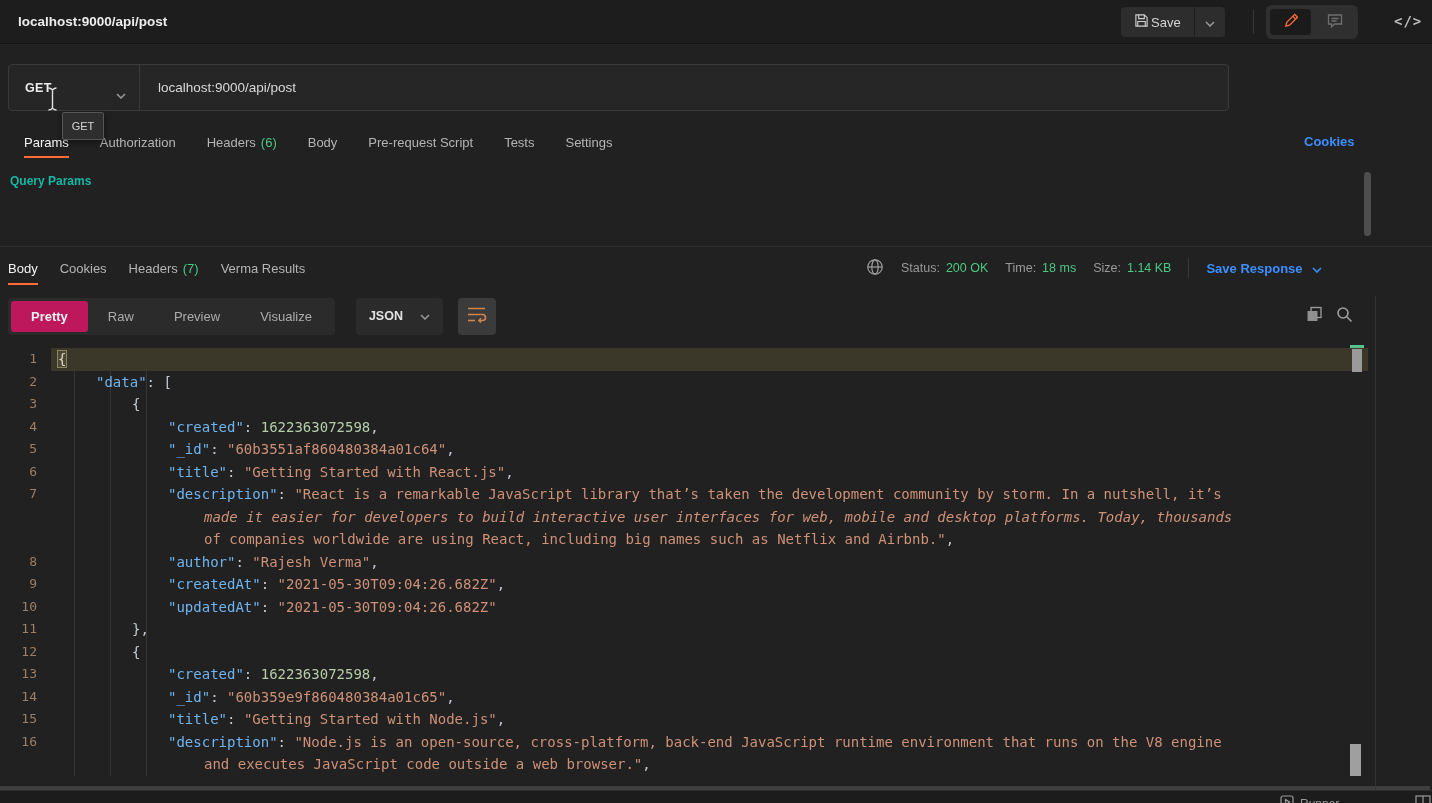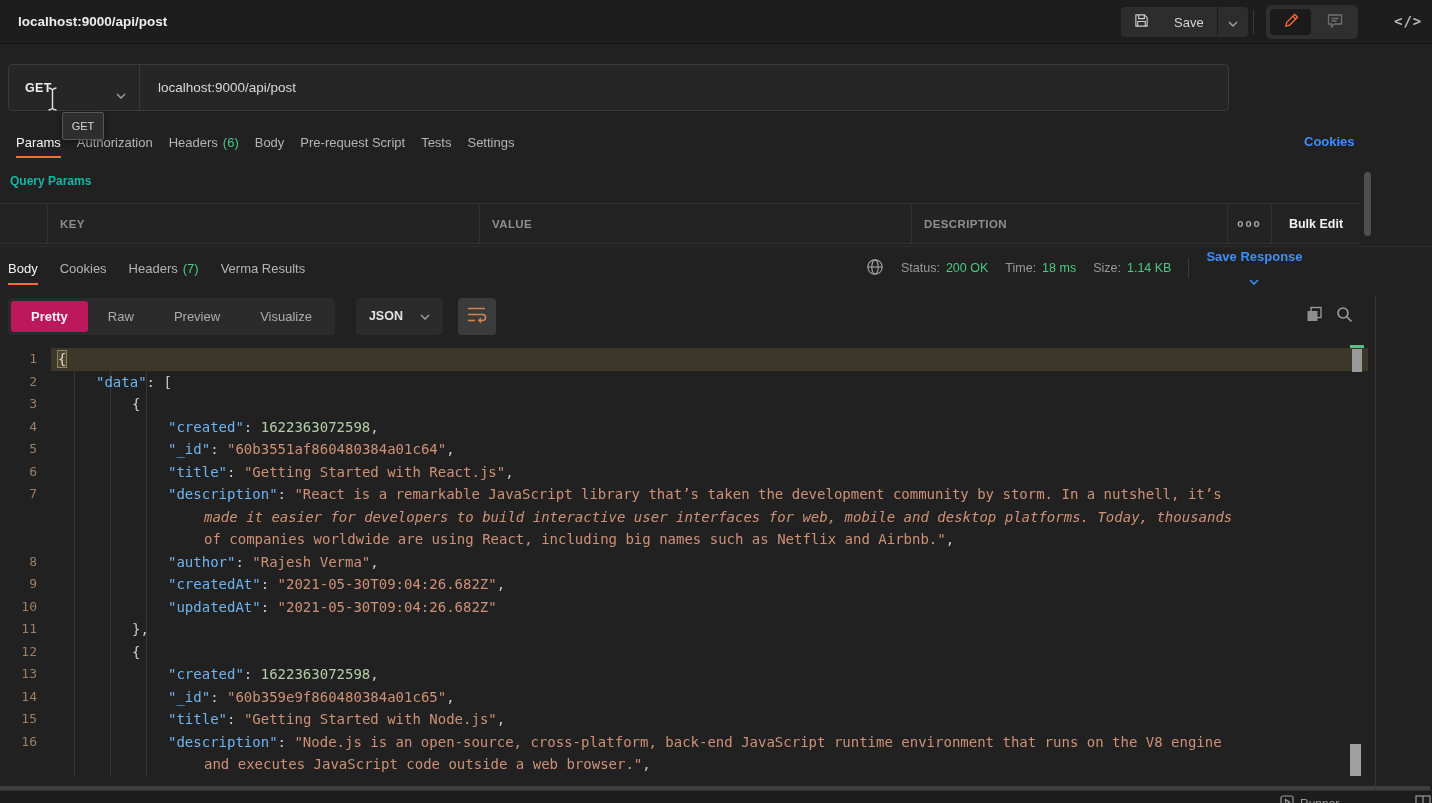--- a/index.html
+++ b/index.html
@@ -5,21 +5,21 @@
   * { box-sizing: border-box; }
   body { margin:0; background:#111; }
   .app { position:relative; width:1432px; height:803px; background:#212121;
          overflow:hidden; font-family:"Liberation Sans", sans-serif; color:#cccccc; }
 
   
   .topbar { position:absolute; left:0; top:0; width:100%; height:44px; background:#1d1d1d;
             border-bottom:1px solid #131313; z-index:5; }
   .window-title { position:absolute; left:18px; top:14px; font-size:13.5px; font-weight:bold; color:#ededed; }
   .save-group { position:absolute; left:1121px; top:7px; height:30px; display:flex; }
-  .save-main { display:flex; align-items:center; gap:25px; padding:0 13px; background:#2d2d2d;
+  .save-main { display:flex; align-items:center; gap:2px; padding:0 13px; background:#2d2d2d;
                border-radius:4px 0 0 4px; font-size:13px; color:#d5d5d5; }
   .save-caret { width:30px; background:#2d2d2d; border-radius:0 4px 4px 0; margin-left:1px;
                 display:flex; align-items:center; justify-content:center; }
   .topbar-vdiv { position:absolute; left:1253px; top:10px; width:1px; height:24px; background:#383838; }
   .edit-group { position:absolute; left:1266px; top:5px; width:92px; height:34px; background:#2f2f2f;
                 border-radius:6px; display:flex; align-items:center; }
   .edit-btn { margin-left:4px; width:41px; height:26px; background:#1b1b1b; border-radius:4px;
               display:flex; align-items:center; justify-content:center; }
   .comment-btn { flex:1; display:flex; align-items:center; justify-content:center; opacity:.7; }
   .code-toggle { position:absolute; left:1394px; top:13px; font-size:14px; color:#bdbdbd; font-weight:bold;
@@ -31,21 +31,21 @@
   .method-select { width:131px; display:flex; align-items:center; position:relative; border-right:1px solid #3a3a3a; }
   .method-label { margin-left:16px; font-weight:bold; font-size:12.5px; color:#ececec; letter-spacing:.3px; }
   .method-chevron { position:absolute; right:13px; top:20px; }
   .url-input { flex:1; display:flex; align-items:center; padding-left:18px; font-size:13.5px; color:#d8d8d8; }
   .send-btn { position:absolute; left:1242px; top:64px; width:124px; height:47px; background:#1467e2;
               border-radius:4px; display:flex; align-items:center; z-index:2; }
   .send-label { flex:1; text-align:center; padding-left:10px; color:#ffffff; font-weight:bold; font-size:14.5px; }
   .send-chevron { width:36px; display:flex; justify-content:center; }
 
   
-  .req-tabs { position:absolute; left:16px; top:127px; height:31px; display:flex; gap:16px; align-items:center; z-index:2; }
+  .req-tabs { position:absolute; left:24px; top:127px; height:31px; display:flex; gap:31px; align-items:center; z-index:2; }
   .resp-tabs { position:absolute; left:8px; top:251px; height:34px; display:flex; gap:22px; align-items:center; }
   .tab { position:relative; font-size:13px; color:#b4b4b4; height:100%; display:flex; align-items:center; gap:5px; }
   .tab.active { color:#f5f5f5; }
   .tab.active::after { content:""; position:absolute; left:0; right:0; bottom:0; height:2.5px; background:#ff6c37; }
   .tab-count { color:#4ac885; }
   .cookies-link { position:absolute; left:1304px; top:134px; font-size:13px; font-weight:bold; color:#3d8eff; z-index:2; }
 
   .method-tooltip { position:absolute; left:62px; top:112px; width:42px; height:28px; background:#2e2e2e;
                     border:1px solid #565656; border-radius:2px; display:flex; align-items:center; justify-content:center;
                     font-size:11px; color:#d6d6d6; z-index:40; box-shadow:0 2px 6px rgba(0,0,0,.45); }
@@ -68,21 +68,21 @@
   .params-scrollbar { position:absolute; left:1364px; top:172px; width:7px; height:64px; background:#4e4e4e; border-radius:4px; }
 
   
   .resp-divider { position:absolute; left:0; top:246px; width:100%; height:1px; background:#2e2e2e; }
   .resp-meta { position:absolute; left:866px; top:251px; height:34px; display:flex; align-items:center;
                gap:17px; font-size:12.5px; }
   .meta-pair { display:flex; gap:6px; }
   .meta-label { color:#999999; }
   .meta-value { color:#4ac885; }
   .meta-vdiv { width:1px; height:20px; background:#3a3a3a; }
-  .save-response { display:flex; align-items:center; gap:9px; color:#3d8eff; font-weight:bold; font-size:13px;flex-direction:column; }
+  .save-response { display:flex; align-items:center; gap:9px; color:#3d8eff; font-weight:bold; font-size:13px; }
 
   .resp-toolbar { position:absolute; left:8px; top:297px; height:38px; display:flex; align-items:center; }
   .segmented { display:flex; background:#2b2b2b; border-radius:4px; padding:3px; height:37px; }
   .seg-item { padding:0 20px; display:flex; align-items:center; font-size:13px; color:#acacac; border-radius:3px; }
   .seg-item.active { background:#be185d; color:#f2f2f2; font-weight:bold; }
   .format-select { margin-left:21px; width:87px; height:37px; background:#2b2b2b; border-radius:4px;
                    display:flex; align-items:center; justify-content:space-between; padding:0 13px;
                    font-size:12.5px; font-weight:bold; color:#e3e3e3; }
   .wrap-btn { margin-left:15px; width:38px; height:37px; background:#3b3b3b; border-radius:4px;
               display:flex; align-items:center; justify-content:center; }
@@ -204,28 +204,20 @@
         <span>Tests</span>
       </div>
     <div class="tab">
         <span>Settings</span>
       </div>
   </nav>
   <div class="cookies-link">Cookies</div>
 
   <div class="qp-label">Query Params</div>
 
-  <div class="param-header">
-    <div class="ph-cell ph-cb"></div>
-    <div class="ph-cell ph-key">KEY</div>
-    <div class="ph-cell ph-value">VALUE</div>
-    <div class="ph-cell ph-desc">DESCRIPTION</div>
-    <div class="ph-cell ph-menu">ooo</div>
-    <div class="ph-cell ph-bulk">Bulk Edit</div>
-  </div>
   <div class="params-scrollbar"></div>
 
   <div class="resp-divider"></div>
 
   <nav class="resp-tabs">
     <div class="tab active">
         <span>Body</span>
       </div>
     <div class="tab">
         <span>Cookies</span>

